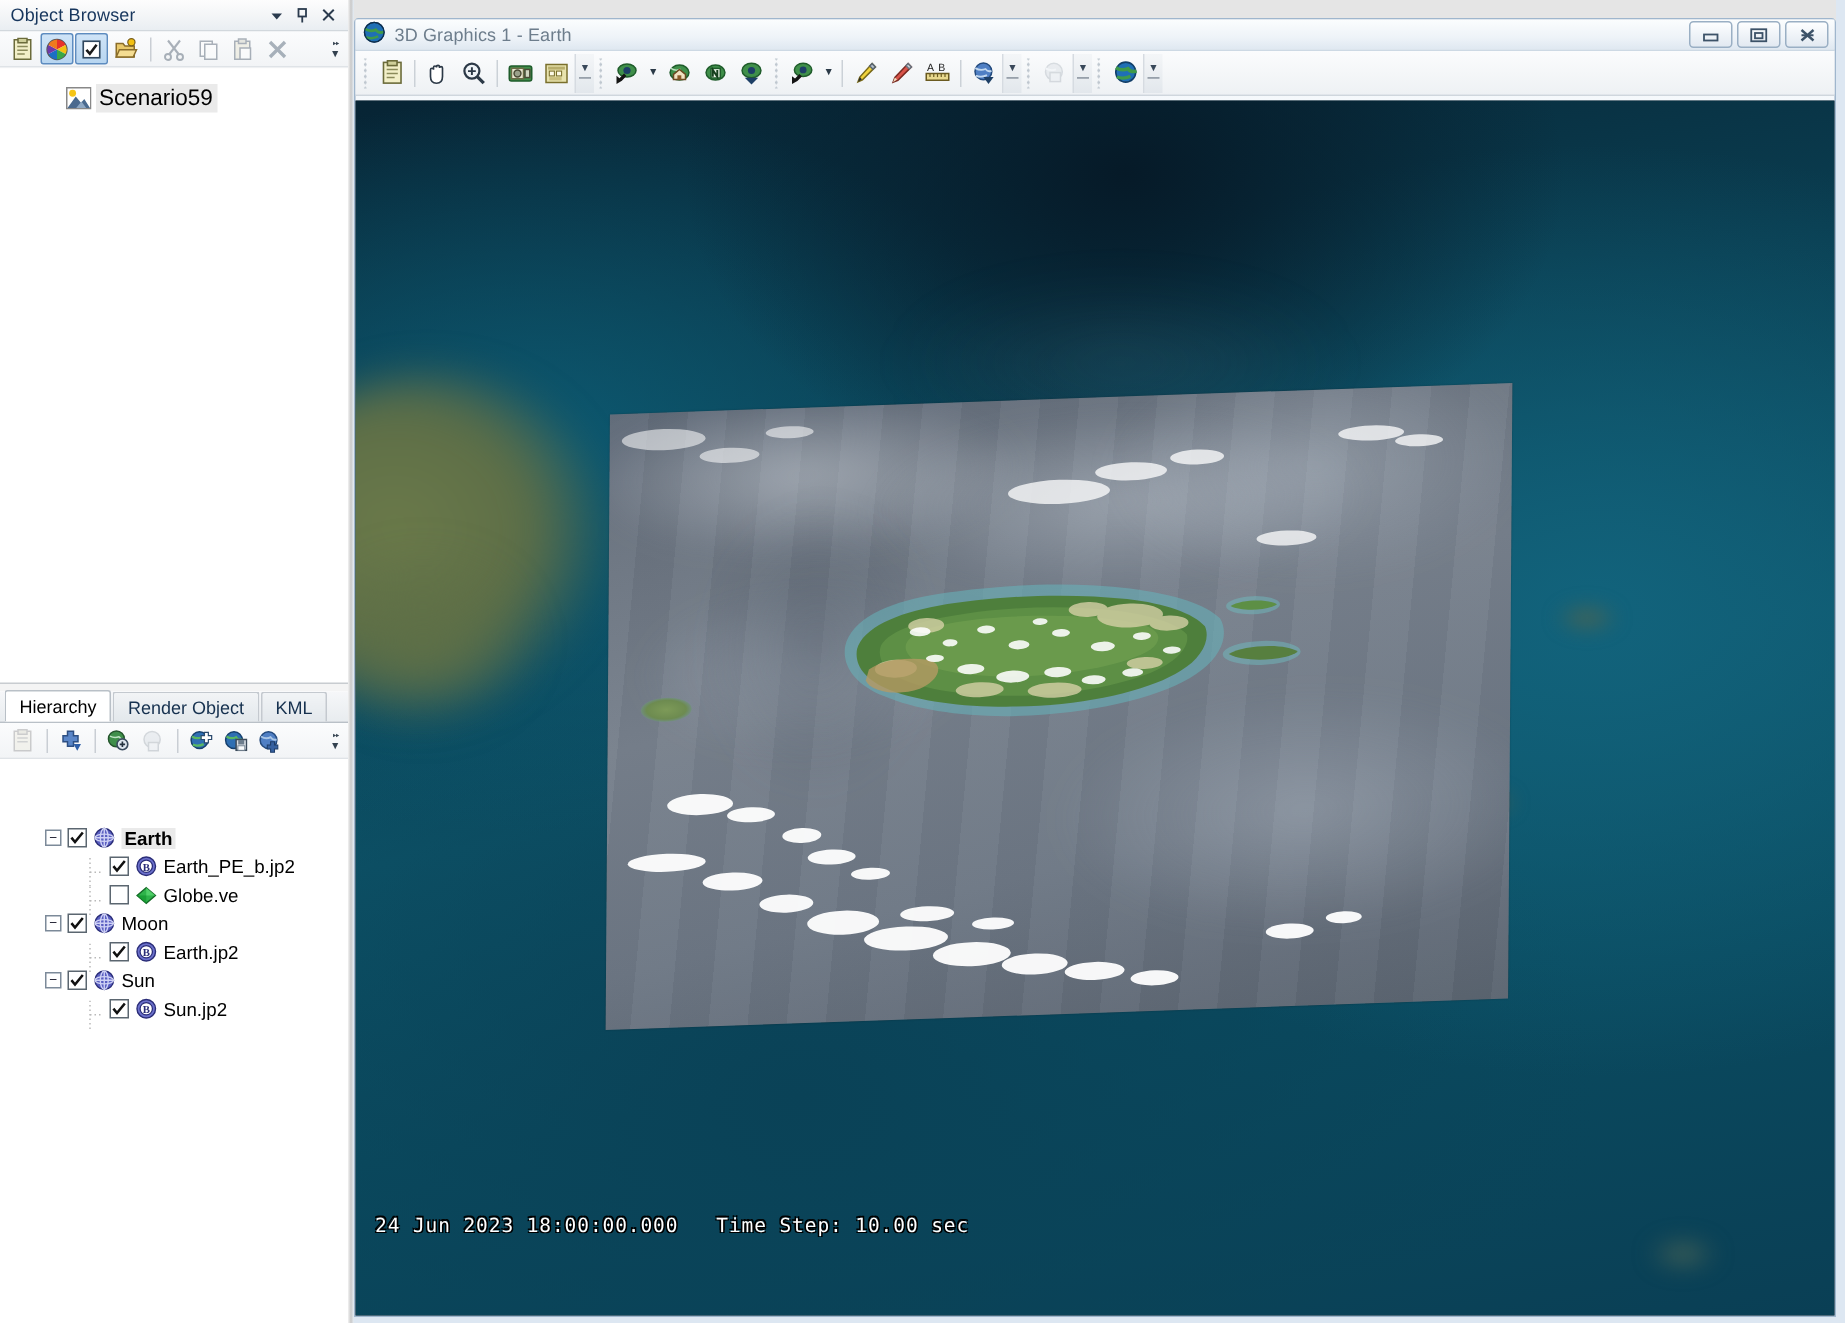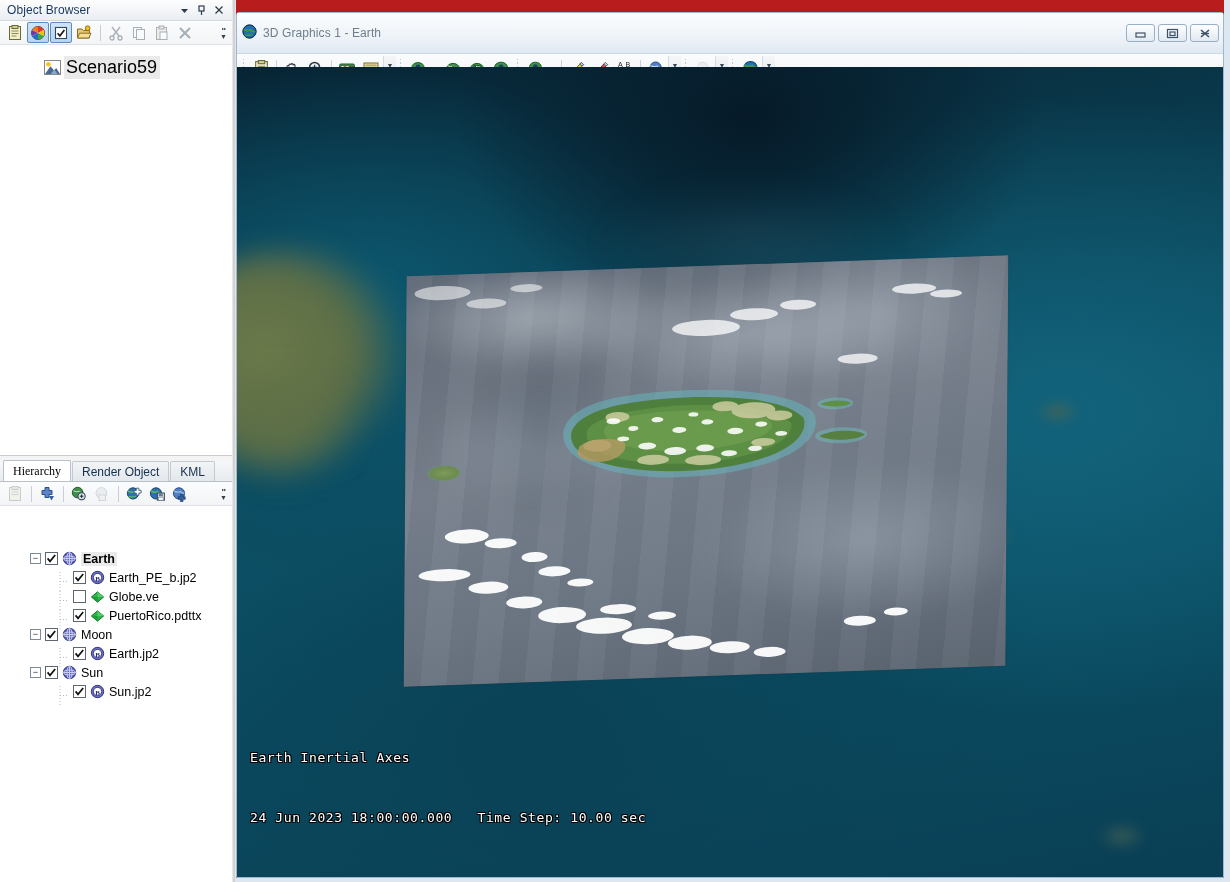--- a/index.html
+++ b/index.html
@@ -4,21 +4,21 @@
 <style>
   * { box-sizing: border-box; }
   html, body {
     margin: 0; padding: 0;
     width: 1230px; height: 882px;
     overflow: hidden;
     font-family: "Liberation Sans", sans-serif;
     font-size: 12px;
     background: #ffffff;
   }
-  #app { position: relative; width: 1230px; height: 882px; background: #b91c1c; }
+  #app { position: relative; width: 1230px; height: 882px; background: #e5e5e5; }
 
   
   #left-column {
     position: absolute; left: 0; top: 0; width: 232px; height: 882px;
     background: #fdfdfd;
   }
 
   
   .panel-titlebar {
     position: relative; height: 21px;
@@ -61,21 +61,21 @@
 
   
   #object-tree {
     position: absolute; left: 0; top: 46px; width: 232px; height: 410px;
     background: #ffffff; border-bottom: 1px solid #c8ccd0; overflow: hidden;
   }
   .scenario-row {
     display: flex; align-items: center; margin-top: 10px; padding-left: 44px;
   }
   .scenario-label {
-    font-size: 18px; color: #000; background: #eaeaea; padding: 1px 3px 1px 2px;
+    font-size: 15px; color: #000; background: #eaeaea; padding: 1px 3px 1px 2px;
   }
 
   
   #panel-splitter {
     position: absolute; left: 0; top: 456px; width: 232px; height: 5px;
     background: #f4f4f4;
   }
 
   
   #globe-manager {
@@ -88,21 +88,21 @@
     padding-left: 3px;
   }
   .tab {
     height: 20px; padding: 0 9px; display: flex; align-items: center;
     font-size: 12px; color: #16314f; border: 1px solid #c4c9cf;
     border-bottom: none; background: linear-gradient(to bottom,#f2f4f6,#e3e8ec);
     margin-right: 1px; border-radius: 2px 2px 0 0;
   }
   .tab.selected {
     background: #ffffff; height: 21px; border-color: #b9c0c7;
-    position: relative; z-index: 2; color: #000; font-family: Liberation Serif, serif;
+    position: relative; z-index: 2; color: #000;
   }
 
   
   #hierarchy-tree {
     position: absolute; left: 0; top: 85px; right: 0; bottom: 0;
     background: #fff; overflow: hidden; padding-top: 3px;
   }
   .tree-row { display: flex; align-items: center; height: 19px; white-space: nowrap; }
   .tr-indent { display: inline-block; }
   .expander {
@@ -123,21 +123,21 @@
   .node-label.bold { font-weight: bold; background: #eaeaea; padding: 0 2px; }
 
   
   #graphics-window {
     position: absolute; left: 236px; top: 12px; width: 988px; height: 866px;
     background: linear-gradient(to bottom,#f6f9fc,#e7eef5);
     border: 1px solid #9fb6cd;
     border-radius: 3px 3px 0 0;
   }
   #gw-titlebar {
-    position: relative; height: 41px;
+    position: relative; height: 21px;
     background: linear-gradient(to bottom,#fbfdfe 0%,#eef3f8 60%,#dfe8f1 100%);
     display: flex; align-items: center; padding-left: 5px;
     border-bottom: 1px solid #cdd9e4;
   }
   #gw-title-text {
     font-size: 12px; color: #6d7d8c; margin-left: 6px; letter-spacing: 0.1px;
   }
   #gw-winbtns { margin-left: auto; display: flex; padding-right: 4px; }
   .winbtn {
     width: 29px; height: 18px; margin-left: 3px;
@@ -499,40 +499,20 @@
               </svg></span>
             <span class="chk"></span>
             <span class="node-icon">
               <svg width="15" height="14" viewBox="0 0 16 14">
                 <path d="M8 1.5 L14.5 7 L8 12.5 L1.5 7 Z" fill="#2eb34a" stroke="#146b27"></path>
                 <path d="M8 1.5 L14.5 7 L8 7 Z" fill="#55d46c" opacity=".85"></path>
                 <path d="M1.5 7 L8 7 L8 12.5 Z" fill="#169b32" opacity=".85"></path>
               </svg>
             </span>
             <span class="node-label">Globe.ve</span>
-          </div>
-          <div class="tree-row">
-            <span class="tr-indent" style="width: 58px;"></span>
-            <span class="expander-line"><svg width="11" height="19" viewBox="0 0 11 19">
-                <line x1="2" y1="0" x2="2" y2="19" stroke="#b9b9b9" stroke-dasharray="1,2"></line>
-                <line x1="2" y1="9.5" x2="9" y2="9.5" stroke="#b9b9b9" stroke-dasharray="1,2"></line>
-              </svg></span>
-            <span class="chk">
-              <svg width="11" height="11" viewBox="0 0 11 11">
-                <path d="M1.6 5.4 L4 8.3 L9.2 2" fill="none" stroke="#111" stroke-width="1.7"></path>
-              </svg>
-            </span>
-            <span class="node-icon">
-              <svg width="15" height="14" viewBox="0 0 16 14">
-                <path d="M8 1.5 L14.5 7 L8 12.5 L1.5 7 Z" fill="#2eb34a" stroke="#146b27"></path>
-                <path d="M8 1.5 L14.5 7 L8 7 Z" fill="#55d46c" opacity=".85"></path>
-                <path d="M1.5 7 L8 7 L8 12.5 Z" fill="#169b32" opacity=".85"></path>
-              </svg>
-            </span>
-            <span class="node-label">PuertoRico.pdttx</span>
           </div>
           <div class="tree-row">
             <span class="tr-indent" style="width: 30px;"></span>
             <span class="expander">−</span>
             <span class="chk">
               <svg width="11" height="11" viewBox="0 0 11 11">
                 <path d="M1.6 5.4 L4 8.3 L9.2 2" fill="none" stroke="#111" stroke-width="1.7"></path>
               </svg>
             </span>
             <span class="node-icon">
@@ -918,21 +898,20 @@
             <path d="M262,66 C272,60 300,60 308,66 C299,72 272,72 262,66 Z" fill="#577f3f"></path>
           </g>
 
         </svg>
 
         <div style="position:absolute;left:22px;top:190px;width:34px;height:16px;border-radius:50%;
                     background:radial-gradient(ellipse at 50% 50%, #7d9a58 0%, #6d8b50 55%, rgba(110,160,160,.45) 78%, rgba(110,160,160,0) 100%);"></div>
       </div>
 
       <div id="hud">
-        <div>Earth Inertial Axes</div>
         <div>24 Jun 2023 18:00:00.000   Time Step: 10.00 sec</div>
       </div>
     </div>
   </div>
 
   <div id="right-edge"></div>
   <div id="bottom-edge"></div>
 </div>
 
 </body></html>

